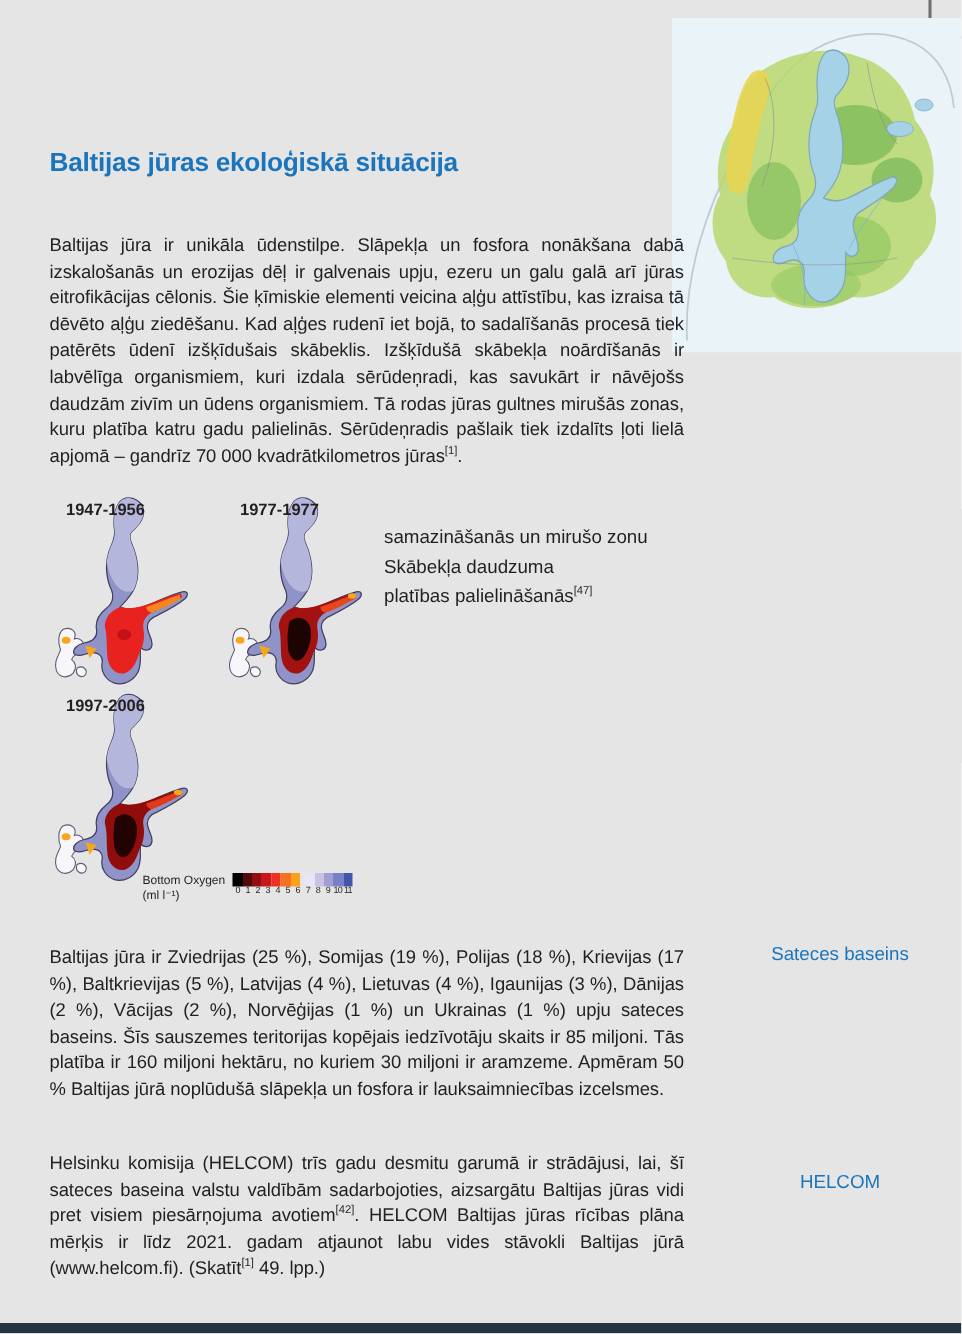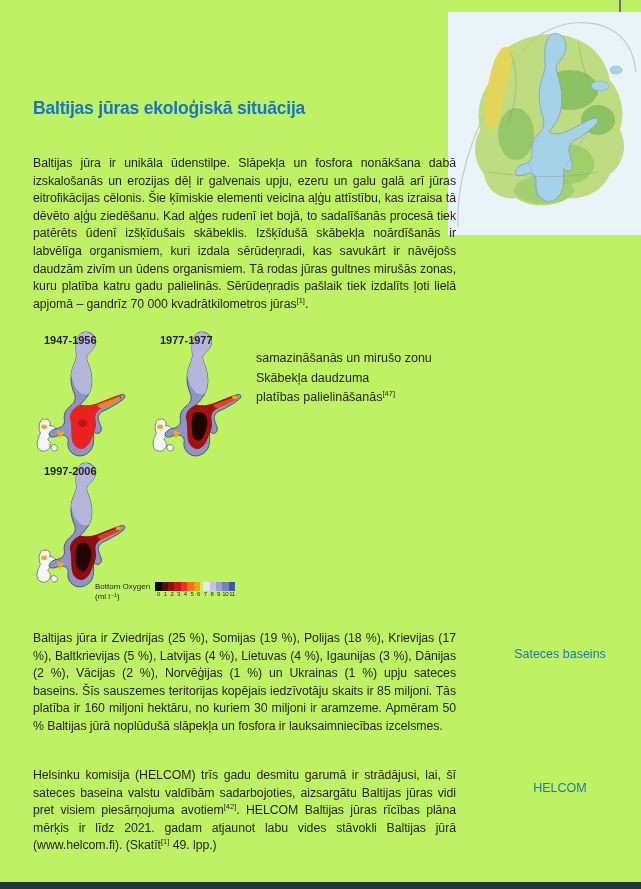--- a/index.html
+++ b/index.html
@@ -1,16 +1,16 @@
 <!DOCTYPE html>
 <html><head>
 <meta charset="utf-8">
 <style>
   html,body{margin:0;padding:0;background:#ffffff;}
-  .page{position:relative;width:641px;height:889px;background:#bef264;overflow:hidden;
+  .page{position:relative;width:641px;height:889px;background:#e5e5e5;overflow:hidden;
         font-family:"Liberation Sans","DejaVu Sans",sans-serif;color:#231f20;}
 
   
   .crop-v{position:absolute;left:619px;top:0;width:2px;height:17px;background:#6e6e6e;}
   .crop-h{position:absolute;left:629px;top:24px;width:12px;height:2px;background:#6e6e6e;}
 
   
   .basin-map{position:absolute;left:448px;top:12px;width:193px;height:223px;}
 
   
@@ -50,21 +50,21 @@
   .legend-bar{display:flex;width:80px;height:9px;}
   .legend-bar i{display:block;flex:1;}
   .legend-bar i:nth-child(8){margin-left:3px;}
   .legend-ticks{display:flex;width:80px;}
   .legend-ticks i{display:block;flex:1;font-style:normal;font-size:6px;text-align:center;
                   letter-spacing:-0.5px;color:#231f20;}
 
   
   .margin-label{position:absolute;left:490px;width:140px;text-align:center;font-size:12.5px;
                 color:#1b75bc;}
-  .label-sateces{top:629px;margin-top:18px;}
+  .label-sateces{top:629px;}
   .label-helcom{top:781px;}
 
   
   .footer-bar{position:absolute;left:0;bottom:0;width:641px;height:7px;background:#253642;}
 </style>
 </head>
 <body>
 
 <div class="page">
 

